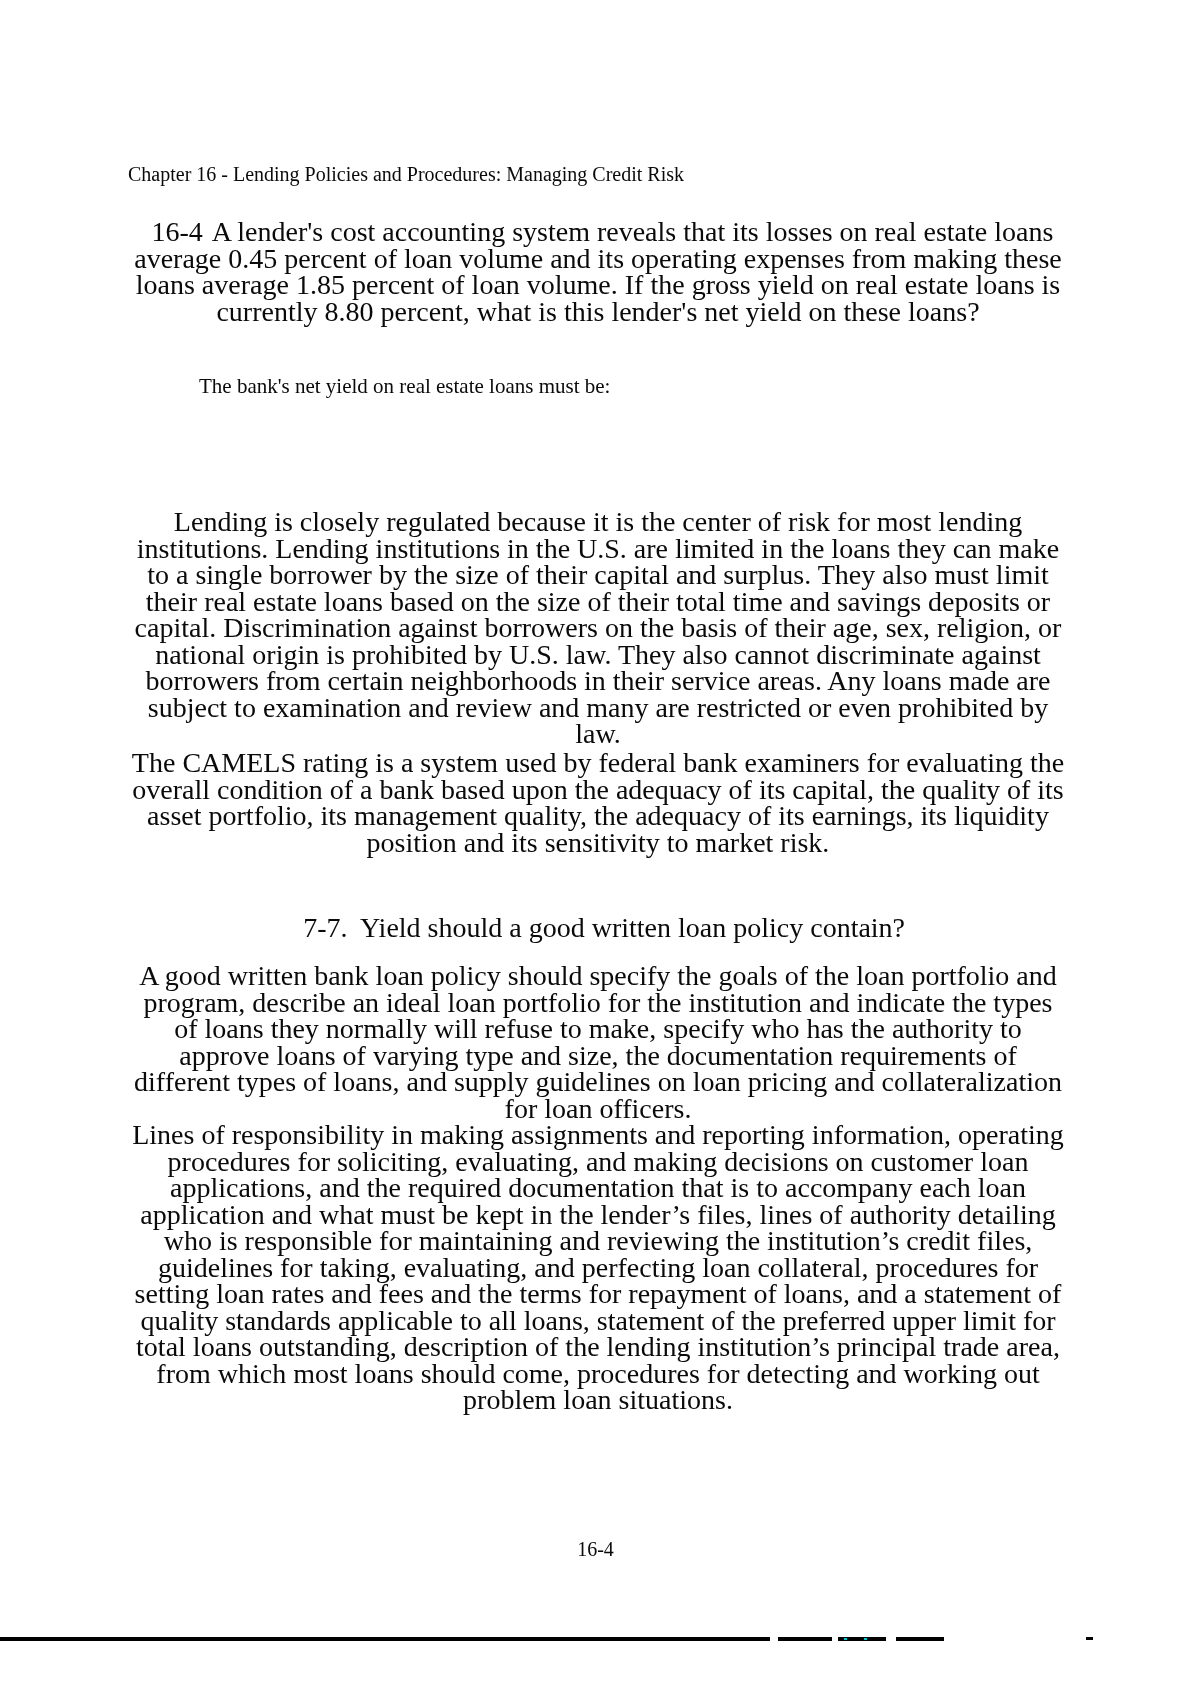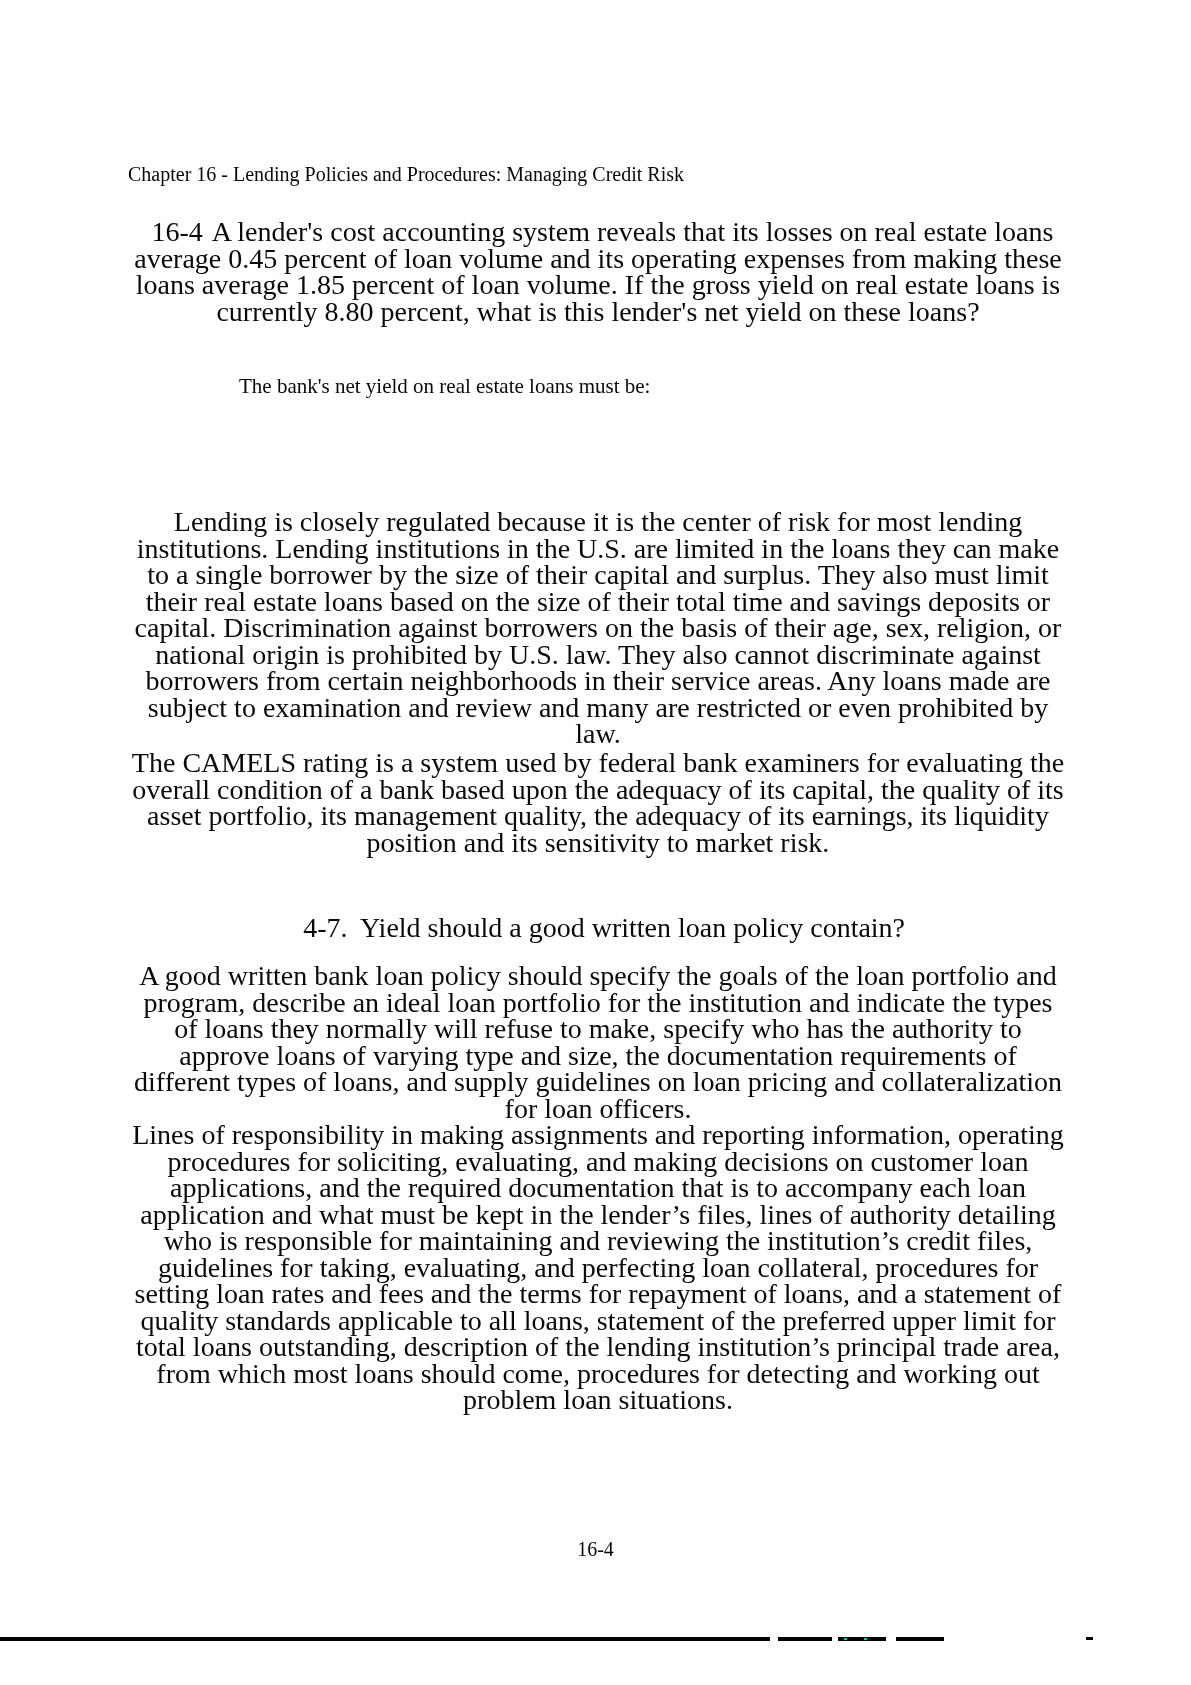--- a/index.html
+++ b/index.html
@@ -33,21 +33,20 @@
   }
   .qnum {
     display: inline-block;
     width: 69px;
   }
   .answer-indent {
     left: 199px;
     width: 868px;
     font-size: 21px;
     line-height: 26.5px;
-    margin-left: 40px;
   }
   .footer-page-number {
     top: 1538px;
     left: 0;
     width: 100%;
     text-align: center;
     font-size: 20px;
   }
   
   .scan-bar { bottom: 0; left: 0; width: 100%; height: 6px; }
@@ -76,21 +75,21 @@
     <div>The bank's net yield on real estate loans must be:</div>
   </div>
 
 
   <div class="abs body-text" style="top:509px;">Lending is closely regulated because it is the center of risk for most lending institutions. Lending institutions in the U.S. are limited in the loans they can make to a single borrower by the size of their capital and surplus.  They also must limit their real estate loans based on the size of their total time and savings deposits or capital.  Discrimination against borrowers on the basis of their age, sex, religion, or national origin is prohibited by U.S. law.  They also cannot discriminate against borrowers from certain neighborhoods in their service areas. Any loans made are subject to examination and review and many are restricted or even prohibited by law.</div>
 
 
   <div class="abs body-text" style="top:750px;">The CAMELS rating is a system used by federal bank examiners for evaluating the overall condition of a bank based upon the adequacy of its capital, the quality of its asset portfolio, its management quality, the adequacy of its earnings, its liquidity position and its sensitivity to market risk.</div>
 
   <div class="abs body-text" style="top:915px;">
-    <span class="qnum">4-7.</span><span>Yield should a good written loan policy contain?</span>
+    <span class="qnum">7-7.</span><span>Yield should a good written loan policy contain?</span>
   </div>
 
   <div class="abs body-text" style="top:963px;">A good written bank loan policy should specify the goals of the loan portfolio and program, describe an ideal loan portfolio for the institution and indicate the types of loans they normally will refuse to make, specify who has the authority to approve loans of varying type and size, the documentation requirements of different types of loans, and supply guidelines on loan pricing and collateralization for loan officers.</div>
 
   <div class="abs body-text" style="top:1122px;">Lines of responsibility in making assignments and reporting information, operating procedures for soliciting, evaluating, and making decisions on customer loan applications, and the required documentation that is to accompany each loan application and what must be kept in the lender’s files, lines of authority detailing who is responsible for maintaining and reviewing the institution’s credit files, guidelines for taking, evaluating, and perfecting loan collateral, procedures for setting loan rates and fees and the terms for repayment of loans, and a statement of quality standards applicable to all loans, statement of the preferred upper limit for total loans outstanding, description of the lending institution’s principal trade area, from which most loans should come, procedures for detecting and working out problem loan situations.</div>
 
   <div class="abs footer-page-number">16-4</div>
 
   <div class="abs scan-bar">
     <div class="scan-seg seg1"></div>

